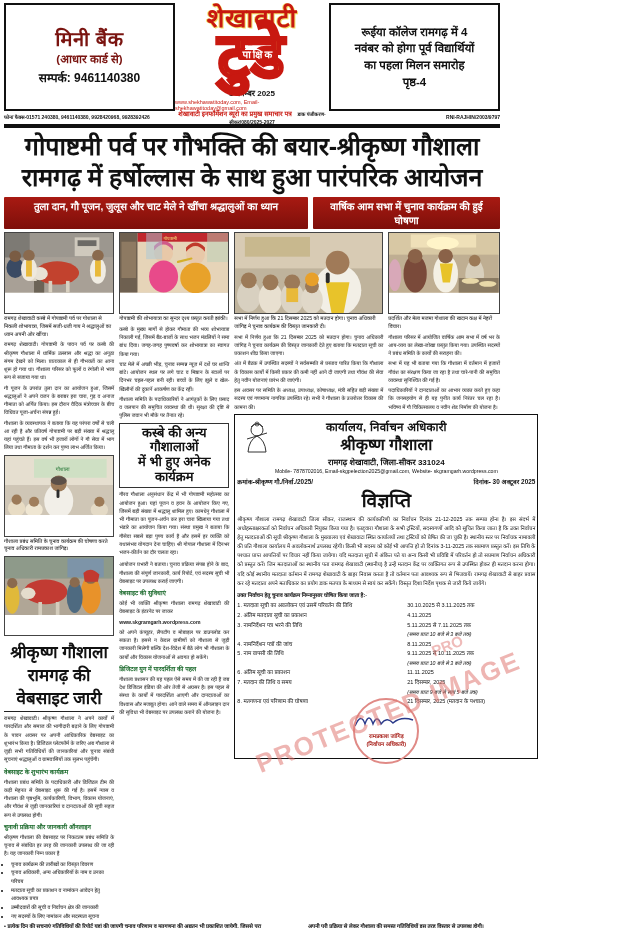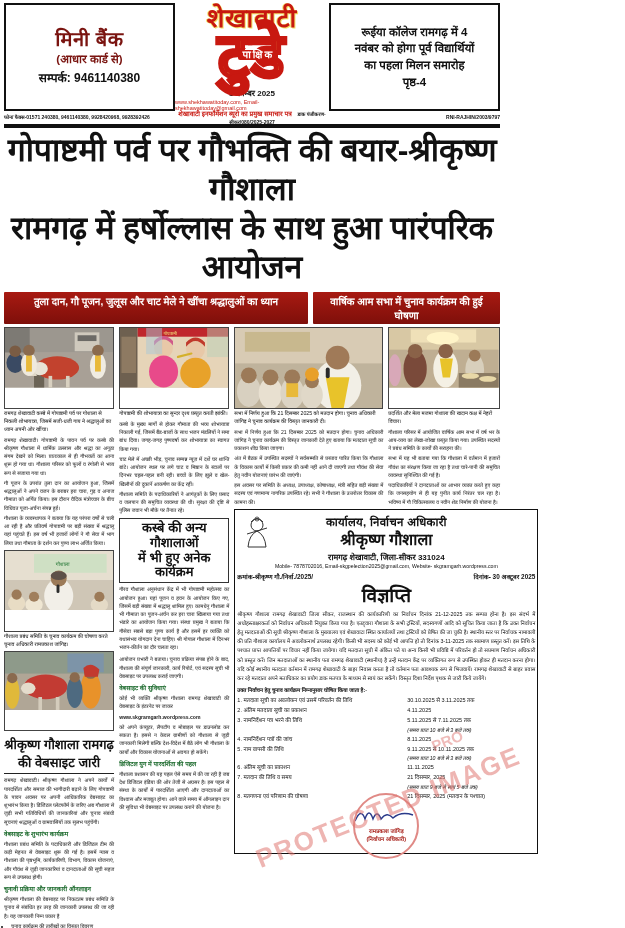--- a/index.html
+++ b/index.html
@@ -56,21 +56,21 @@
   .by-r { width: 171px; font-size: 9.5px; font-weight: bold; text-align: right; }
   .contact { display: flex; align-items: center; height: 12px; }
   .ct-l { width: 171px; font-size: 5px; font-weight: bold; }
   .ct-c { flex: 1; text-align: center; font-size: 6.5px; font-weight: bold; color: #c81810; }
   .ct-c2 { font-size: 5px; color: #111; font-weight: bold; margin-left: 4px; }
   .ct-r { width: 171px; font-size: 5px; font-weight: bold; text-align: right; }
   .rule-thick { border-top: 2px solid #111; border-bottom: 2px solid #111; height: 4px; margin-top: 1px; }
 
   
   .main-head { text-align: center; padding: 3px 2px 2px; }
-  .main-head div { font-size: 32px; font-weight: bold; line-height: 1.22; letter-spacing: -.2px; }
+  .main-head div { font-size: 25px; font-weight: bold; line-height: 1.22; letter-spacing: -.2px; }
 
   
   .subbars { display: flex; gap: 5px; margin-top: 3px; }
   .redbar {
     background: linear-gradient(180deg,#a81a12,#7e0f0a);
     color: #fff; font-size: 10px; font-weight: bold;
     text-align: center; padding: 2px 6px; border-radius: 1px;
   }
   .redbar.l { width: 304px; }
   .redbar.r { flex: 1; }
@@ -89,21 +89,21 @@
   .sub-head-box {
     border: 1px solid #333; text-align: center; font-size: 13px; font-weight: bold;
     padding: 2px 1px; line-height: 1.15; margin-top: 3px;
   }
   .green-sub { font-size: 6.2px; font-weight: bold; color: #1d6b2e; margin: 3px 0 1px; }
   .bullets { font-size: 5.1px; line-height: 1.7; }
   .bullets li { margin-left: 7px; }
 
   
   .web-banner {
-    font-size: 13px; font-weight: bold; text-align: center;
+    font-size: 17px; font-weight: bold; text-align: center;
     padding: 2px 0 1px; margin-top: 2px;
   }
   .hr-d { border-top: 1px solid #222; margin: 1px 0; }
 
   
   .notice {
     border: 1.5px solid #111; padding: 4px 2px; position: relative;
     background: #fff;
   }
   .n-head1 { text-align: center; font-size: 11.5px; font-weight: bold; letter-spacing: .3px; }

